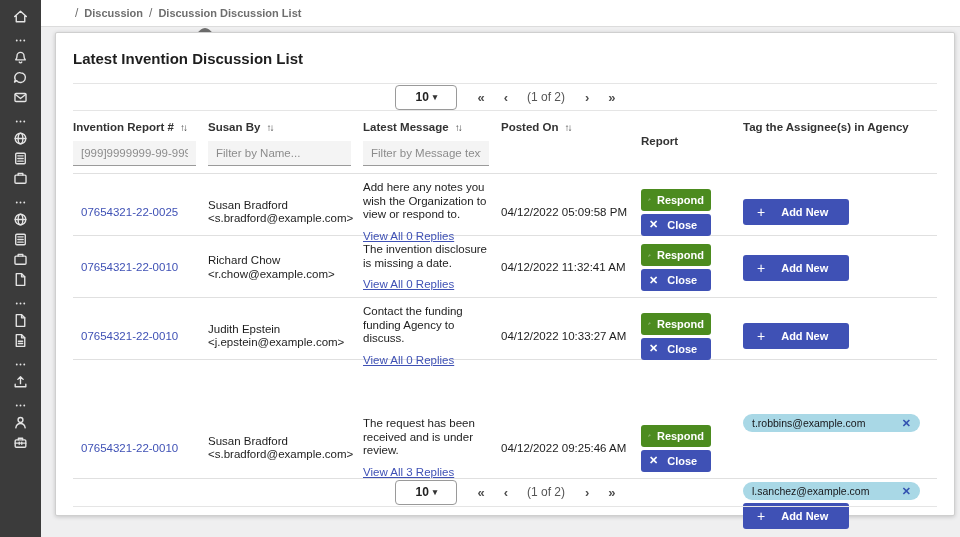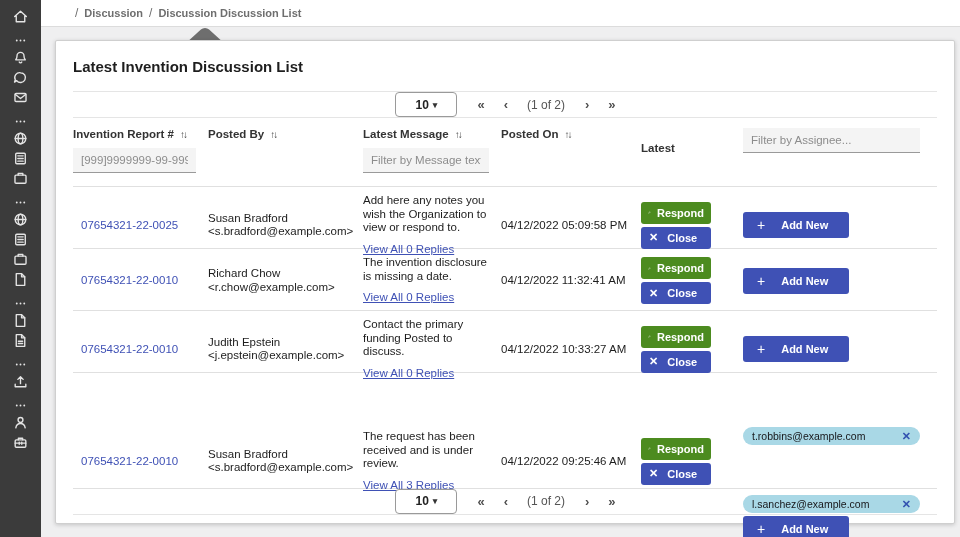--- a/index.html
+++ b/index.html
@@ -30,21 +30,21 @@
     background:#ffffff; border-bottom:1px solid #dcdcdc;
     display:flex; align-items:center; padding:0 14px;
   }
   .breadcrumb { display:flex; align-items:center; gap:6px; color:#6e6e6e; font-size:11px; font-weight:700; }
   .breadcrumb .crumb-home { width:14px; height:14px; color:#6e6e6e; }
   .breadcrumb .sep { font-weight:400; color:#6e6e6e; font-size:12px; }
   .power-btn { margin-left:auto; width:17px; height:17px; color:#5c5c5c; cursor:pointer; }
 
   
   .card {
-    position:absolute; left:55px; top:40px; width:900px; height:484px;
+    position:absolute; left:55px; top:32px; width:900px; height:484px;
     background:#fff; border:1px solid #cfcfcf; border-radius:2px;
     box-shadow:0 1px 4px rgba(0,0,0,.18);
     padding:0 17px; display:flex; flex-direction:column;justify-content:center;
   }
   .card-title { margin-top:17px; font-size:15px; font-weight:700; color:#1e1e1e; }
   .hdiv { border-top:1px solid #e5e5e5; }
   .div-title { margin-top:16px; }
 
   
   .pager { height:41px; display:flex; align-items:center; justify-content:center; gap:20px; color:#555; }
@@ -52,21 +52,21 @@
     width:62px; height:25px; border:1px solid #9a9a9a; border-radius:4px; background:#fff;
     display:flex; align-items:center; justify-content:center; gap:4px;
     font-size:12px; font-weight:700; color:#222; cursor:pointer;
   }
   .pg-size .chev { font-size:9px; color:#333; }
   .pg-arrow { font-size:13px; font-weight:700; color:#4f4f4f; cursor:pointer; letter-spacing:-1px; }
   .pg-status { font-size:12px; color:#555; }
 
   
   .tgrid { display:grid; grid-template-columns:135px 155px 138px 140px 102px 196px; }
-  .thead { padding-top:6px; padding-bottom:13px; border-bottom:1px solid #e0e0e0; }
+  .thead { padding-top:6px; padding-bottom:7px; border-bottom:1px solid #e0e0e0; }
   .th-label { font-size:11.5px; font-weight:700; color:#333; display:flex; align-items:center; gap:6px; height:20px; }
   .sort { font-size:10px; color:#444; cursor:pointer; letter-spacing:-2px; }
   .th-action { margin-top:14px; }
   .fwrap { padding-right:12px; margin-top:4px; }
   .fwrap.last { padding-right:19px; }
   .fwrap input {
     width:100%; height:25px; background:#f4f4f4; border:none; border-bottom:1px solid #9a9a9a;
     font-family:"Liberation Sans",sans-serif; font-size:11.5px; color:#444; padding:0 8px; outline:none;
   }
   .fwrap input::placeholder { color:#8c8c8c; opacity:1; }
@@ -316,44 +316,47 @@
   <div class="tgrid thead">
     <div>
       <div class="th-label">
           <span>Invention Report #</span>
           <span class="sort">↑↓</span>
         </div>
       <div class="fwrap"><input placeholder="[999]9999999-99-9999" style=""></div>
     </div>
     <div>
       <div class="th-label">
-          <span>Posted By</span>
+          <span>Susan By</span>
           <span class="sort">↑↓</span>
         </div>
+      <div class="fwrap"><input placeholder="Filter by Name..." style=""></div>
     </div>
     <div>
       <div class="th-label">
           <span>Latest Message</span>
           <span class="sort">↑↓</span>
         </div>
       <div class="fwrap"><input placeholder="Filter by Message text..." style=""></div>
     </div>
     <div>
       <div class="th-label">
           <span>Posted On</span>
           <span class="sort">↑↓</span>
         </div>
     </div>
     <div>
       <div class="th-label th-action">
-          <span>Latest</span>
+          <span>Report</span>
         </div>
     </div>
     <div>
-      <div class="fwrap last"><input placeholder="Filter by Assignee..." style=""></div>
+      <div class="th-label">
+          <span>Tag the Assignee(s) in Agency</span>
+        </div>
     </div>
   </div>
 
   <div class="tgrid trow">
     <div class="cell"><a class="rpt-link">07654321-22-0025</a></div>
     <div class="cell">
       <div>Susan Bradford</div>
       <div>&lt;s.bradford@example.com&gt;</div>
     </div>
     <div class="cell">
@@ -412,21 +415,21 @@
     </div>
   </div>
 
   <div class="tgrid trow">
     <div class="cell"><a class="rpt-link">07654321-22-0010</a></div>
     <div class="cell">
       <div>Judith Epstein</div>
       <div>&lt;j.epstein@example.com&gt;</div>
     </div>
     <div class="cell">
-      <div>Contact the primary funding Posted to discuss.</div>
+      <div>Contact the funding funding Agency to discuss.</div>
       <a class="msg-link">View All 0 Replies</a>
     </div>
     <div class="cell">04/12/2022 10:33:27 AM</div>
     <div class="cell action-cell">
       <button class="btn btn-respond">
           <svg class="ic">
             <use href="#i-reply"></use>
           </svg>
           <span>Respond</span>
         </button>

